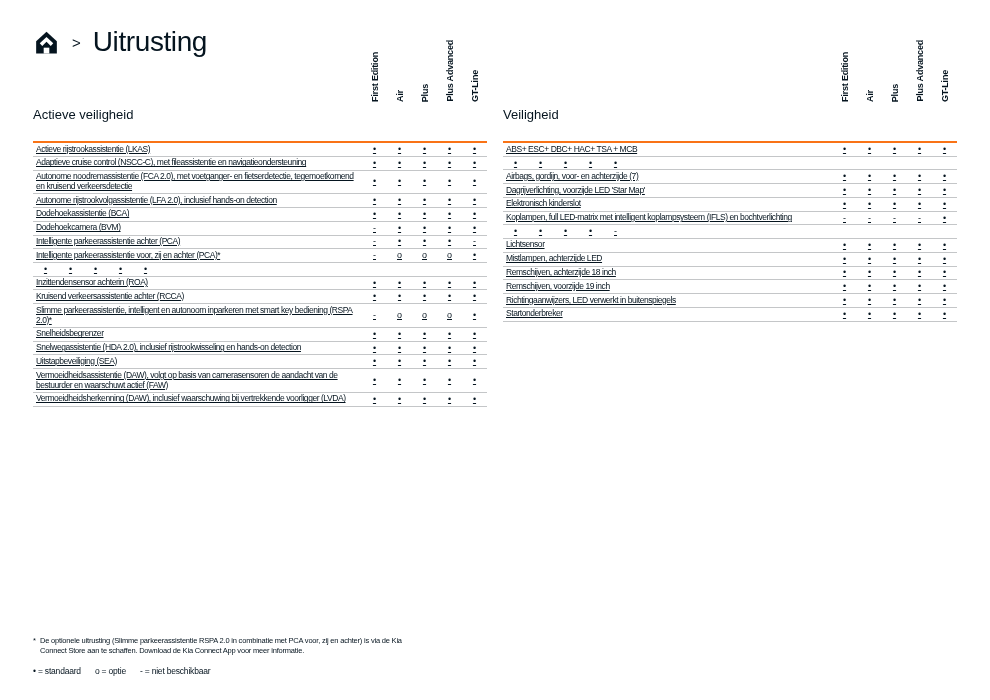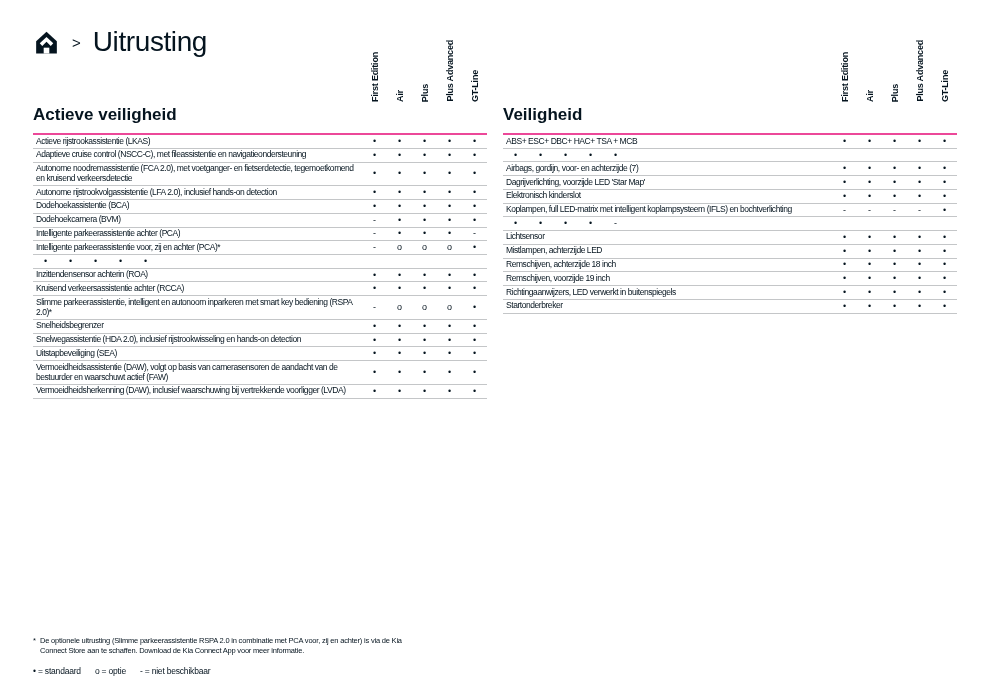--- a/index.html
+++ b/index.html
@@ -19,23 +19,23 @@
   .equip-section.first  { left:33px; }
   .equip-section.second { left:503px; }
 
   .col-headers { display:flex; justify-content:flex-end; align-items:flex-end; height:72px; }
   .hcell { width:25px; display:flex; align-items:flex-end; justify-content:center; }
   .hcell span {
     writing-mode:vertical-rl; transform:rotate(180deg);
     font-size:9px; font-weight:700; letter-spacing:-0.2px; white-space:nowrap;
   }
 
-  .section-title { font-size:17px; font-weight:700; margin:6px 0 0 0; line-height:13px; padding-bottom:12px; }
-
-  .tbody { border-top:2px solid #ec4899; }
+  .section-title { font-size:13px; font-weight:400; margin:6px 0 0 0; line-height:13px; padding-bottom:20px; }
+
+  .tbody { border-top:2px solid #f97316;text-decoration:underline; }
   .row { display:flex; align-items:center; border-bottom:1px solid #c4c6c8; padding:1px 0; min-height:10.5px; }
   .row-label {
     flex:1; font-size:8.5px; line-height:9.8px; letter-spacing:-0.45px;
     padding:0.5px 0 0.5px 3px;
   }
   .cell { width:25px; text-align:center; font-size:9px; line-height:9px; flex:none; }
 
   
   .footnote {
     position:absolute; left:33px; top:636px; width:382px;

